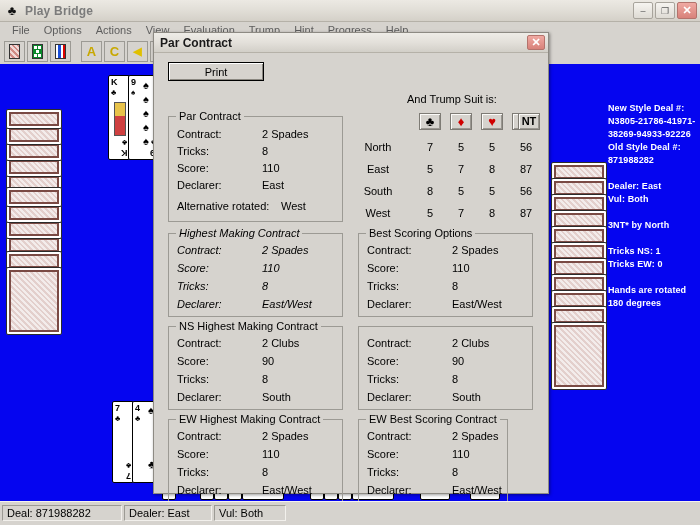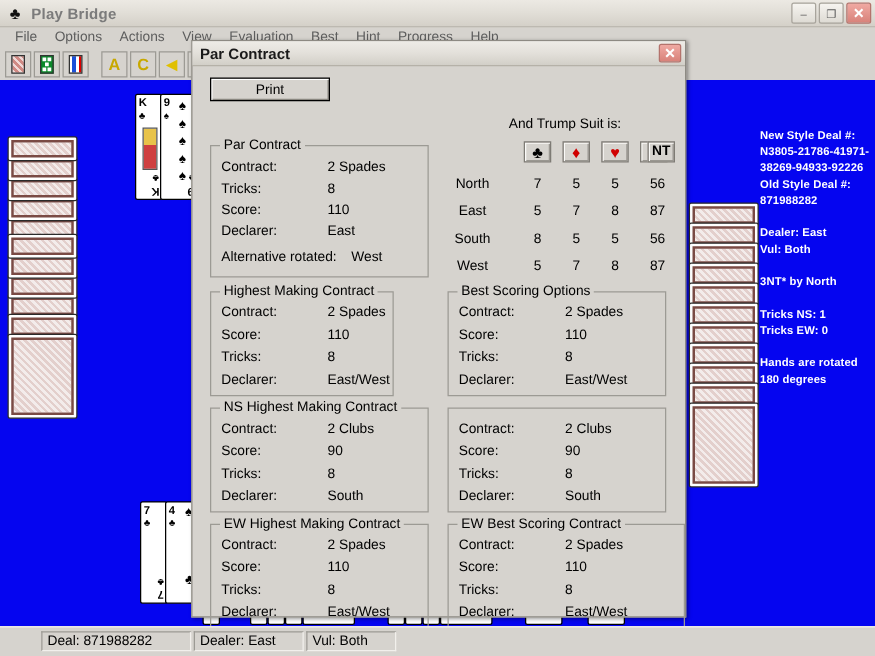--- a/index.html
+++ b/index.html
@@ -127,21 +127,21 @@
   .sfield {
     border: 1px solid #9c9a94;
     border-right-color: #f2f0ec; border-bottom-color: #f2f0ec;
     background: #d6d3ce;
     display: flex; align-items: center;
     padding: 0 4px;
     font-size: 11px; color: #000;
     white-space: nowrap;
   }
   #s-ready { flex: 0 0 476px; }
-  #s-deal  { flex: 0 0 120px; margin-left: 31px; }
+  #s-deal  { flex: 0 0 120px; }
   #s-dealer{ flex: 0 0 88px; }
   #s-vul   { flex: 0 0 72px; }
 
   
   #dialog {
     position: absolute; left: 153px; top: 32px;
     width: 396px; height: 462px;
     background: #d6d3ce;
     border: 1px solid #8d8a83;
     box-shadow: 1px 1px 3px rgba(0,0,0,.4);
@@ -232,21 +232,21 @@
       <div class="wbtn close">✕</div>
     </div>
   </div>
 
   <div id="menubar">
     <div class="menu-item">File</div>
     <div class="menu-item">Options</div>
     <div class="menu-item">Actions</div>
     <div class="menu-item">View</div>
     <div class="menu-item">Evaluation</div>
-    <div class="menu-item">Best</div>
+    <div class="menu-item">Trump</div>
     <div class="menu-item">Hint</div>
     <div class="menu-item">Progress</div>
     <div class="menu-item">Help</div>
   </div>
 
   <div id="toolbar">
     <div class="tbtn">
       <div class="swatch" style="background:repeating-linear-gradient(45deg,#f0d8d6 0 2px,#d08a84 2px 4px);"></div>
     </div>
     <div class="tbtn">
@@ -441,21 +441,21 @@
         <span class="lab" style="top:28px;">Tricks:</span>
         <span class="val" style="left:93px; top:28px;">8</span>
         <span class="lab" style="top:45px;">Score:</span>
         <span class="val" style="left:93px; top:45px;">110</span>
         <span class="lab" style="top:62px;">Declarer:</span>
         <span class="val" style="left:93px; top:62px;">East</span>
         <span class="lab" style="top:83px;">Alternative rotated:</span>
         <span class="val" style="left:112px; top:83px;">West</span>
       </div>
 
-      <div class="gbox" style="left:14px; top:180px; width:147px; height:84px;">
+      <div class="gbox" style="left:14px; top:180px; width:175px; height:84px;font-style:italic;">
         <span class="legend">Highest Making Contract</span>
         <span class="lab" style="top:10px;">Contract:</span>
         <span class="val" style="left:93px; top:10px;">2 Spades</span>
         <span class="lab" style="top:28px;">Score:</span>
         <span class="val" style="left:93px; top:28px;">110</span>
         <span class="lab" style="top:46px;">Tricks:</span>
         <span class="val" style="left:93px; top:46px;">8</span>
         <span class="lab" style="top:64px;">Declarer:</span>
         <span class="val" style="left:93px; top:64px;">East/West</span>
       </div>
@@ -500,21 +500,21 @@
         <span class="lab" style="top:10px;">Contract:</span>
         <span class="val" style="left:93px; top:10px;">2 Spades</span>
         <span class="lab" style="top:28px;">Score:</span>
         <span class="val" style="left:93px; top:28px;">110</span>
         <span class="lab" style="top:46px;">Tricks:</span>
         <span class="val" style="left:93px; top:46px;">8</span>
         <span class="lab" style="top:64px;">Declarer:</span>
         <span class="val" style="left:93px; top:64px;">East/West</span>
       </div>
 
-      <div class="gbox" style="left:204px; top:366px; width:190px; height:84px;">
+      <div class="gbox" style="left:204px; top:366px; width:150px; height:84px;">
         <span class="legend">EW Best Scoring Contract</span>
         <span class="lab" style="top:10px;">Contract:</span>
         <span class="val" style="left:93px; top:10px;">2 Spades</span>
         <span class="lab" style="top:28px;">Score:</span>
         <span class="val" style="left:93px; top:28px;">110</span>
         <span class="lab" style="top:46px;">Tricks:</span>
         <span class="val" style="left:93px; top:46px;">8</span>
         <span class="lab" style="top:64px;">Declarer:</span>
         <span class="val" style="left:93px; top:64px;">East/West</span>
       </div>

